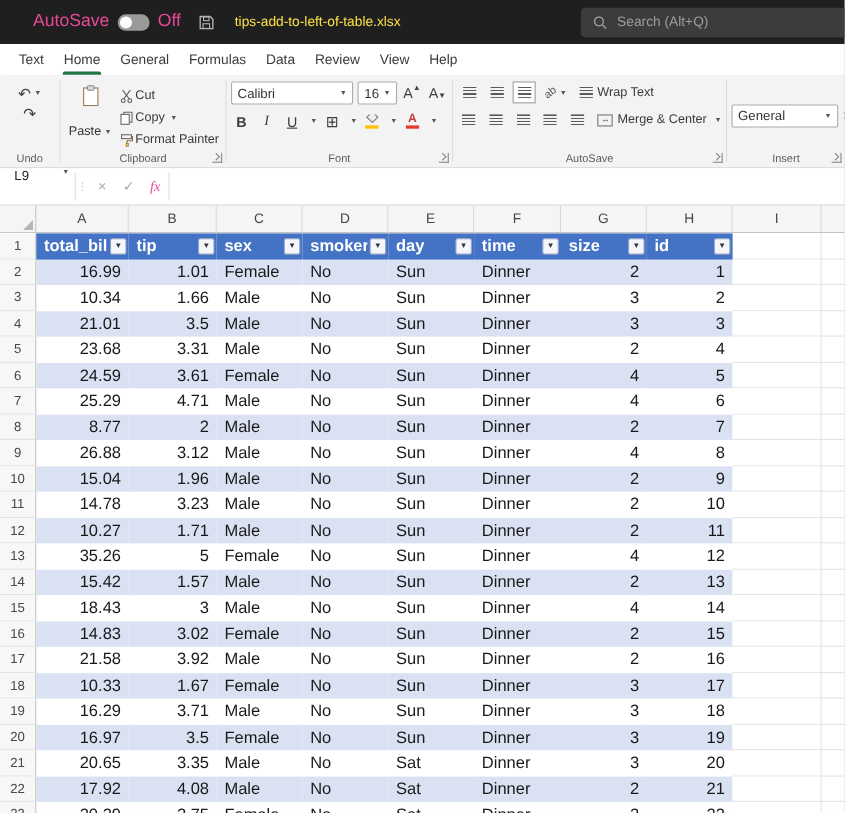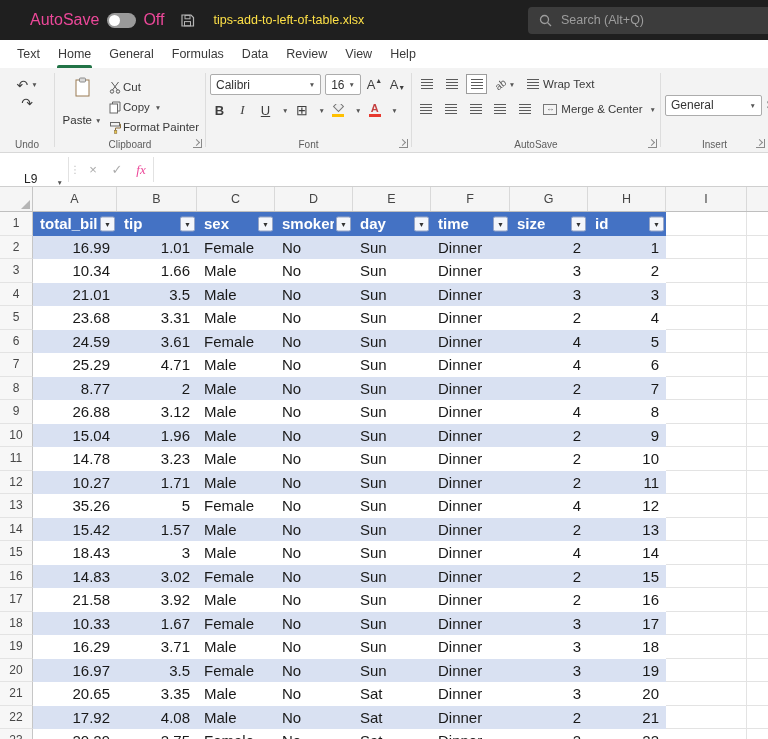--- a/index.html
+++ b/index.html
@@ -54,21 +54,21 @@
 .merge-ic{width:14px;height:11px;border:1px solid #777;display:inline-flex;align-items:center;justify-content:center;font-size:8px;color:#555;line-height:1;flex:none}
 .g-number{width:107px;flex-direction:row;gap:5px}
 .numrow{display:flex;align-items:center;gap:9px}
 .nbtn{font-size:12.5px;color:#3e3e3e;display:inline-flex;align-items:center}
 .comma{font-weight:bold;font-size:14px}
 .clipped{margin-left:12px;white-space:nowrap;display:inline-flex;gap:6px}
 .mini{font-size:10px;color:#3e3e3e}
 
 
 .formulabar{height:34px;background:#fff;border-bottom:1px solid #cfcfcf;display:flex;align-items:stretch}
-.namebox{width:68px;display:flex;align-items:flex-end;padding-left:24px;font-size:12px;color:#222;position:relative}
+.namebox{width:68px;display:flex;align-items:flex-start;padding-left:13px;font-size:12px;color:#222;position:relative}
 .namebox .dd{position:absolute;right:5px}
 .fdiv{width:1px;background:#e2e2e2;margin:4px 0}
 .dots{width:12px;display:flex;align-items:center;justify-content:center;color:#c0c0c0;font-size:10px}
 .fx-ic{width:24px;display:flex;align-items:center;justify-content:center;font-size:13px;color:#ababab}
 .fx{font-style:italic;font-family:"Liberation Serif",serif;color:#ec4899;font-size:13px}
 .finput{flex:1}
 
 
 :root{--gridcols:33px 84px 80px 78px 78px 78px 79px 78px 78px 81px minmax(0,1fr)}
 .colheads{display:grid;grid-template-columns:var(--gridcols);height:25px;background:#f5f5f5;border-bottom:1px solid #bfbfbf}

